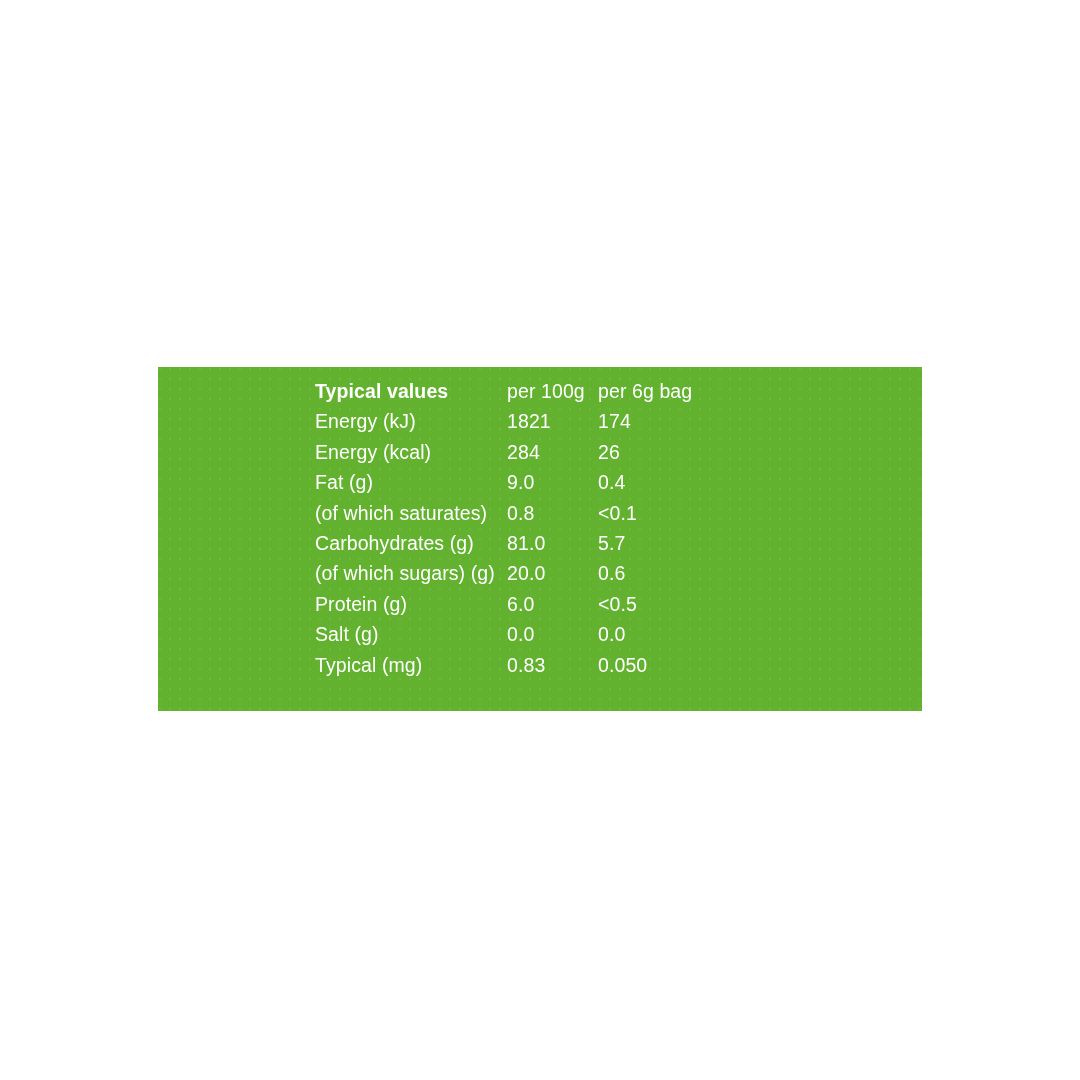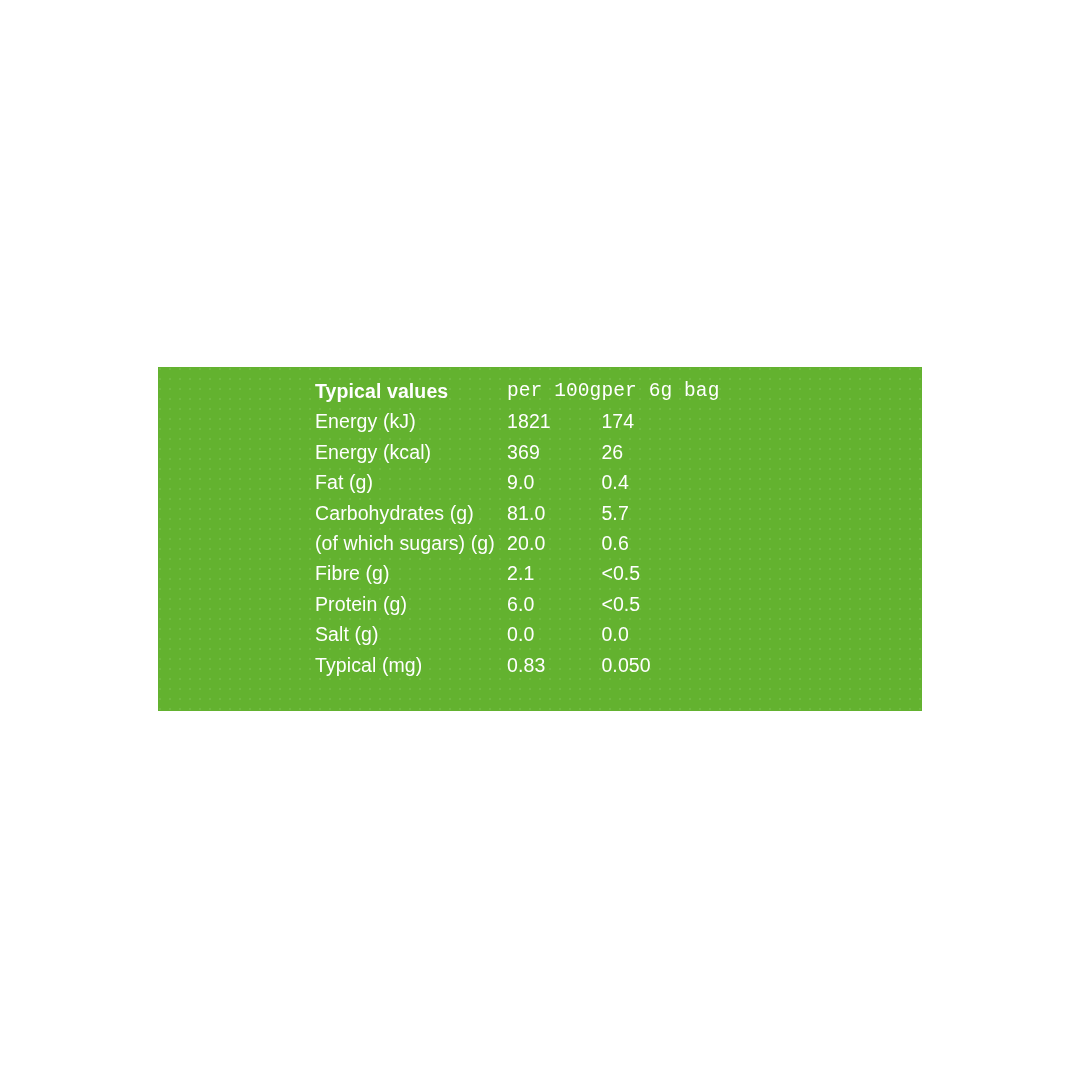--- a/index.html
+++ b/index.html
@@ -62,21 +62,20 @@
   td.col-v1     { width: 91px;  }
   td.col-v2     { width: auto;  }
 
   
   tr.header-row td.col-label {
     font-weight: bold;
   }
   tr.header-row td.col-v1,
   tr.header-row td.col-v2 {
     font-weight: normal;
-    font-family: Liberation Mono, monospace;
   }
 </style>
 </head>
 <body>
 
 <div id="canvas">
 
   <div id="nutrition-panel">
 
     <table id="nutrition-table">
@@ -89,48 +88,48 @@
         </tr>
 
         <tr>
           <td class="col-label">Energy (kJ)</td>
           <td class="col-v1">1821</td>
           <td class="col-v2">174</td>
         </tr>
 
         <tr>
           <td class="col-label">Energy (kcal)</td>
-          <td class="col-v1">369</td>
+          <td class="col-v1">284</td>
           <td class="col-v2">26</td>
         </tr>
 
         <tr>
           <td class="col-label">Fat (g)</td>
           <td class="col-v1">9.0</td>
           <td class="col-v2">0.4</td>
         </tr>
 
+        <tr>
+          <td class="col-label">(of which saturates)</td>
+          <td class="col-v1">0.8</td>
+          <td class="col-v2">&lt;0.1</td>
+        </tr>
 
         <tr>
           <td class="col-label">Carbohydrates (g)</td>
           <td class="col-v1">81.0</td>
           <td class="col-v2">5.7</td>
         </tr>
 
         <tr>
           <td class="col-label">(of which sugars) (g)</td>
           <td class="col-v1">20.0</td>
           <td class="col-v2">0.6</td>
         </tr>
 
-        <tr>
-          <td class="col-label">Fibre (g)</td>
-          <td class="col-v1">2.1</td>
-          <td class="col-v2">&lt;0.5</td>
-        </tr>
 
         <tr>
           <td class="col-label">Protein (g)</td>
           <td class="col-v1">6.0</td>
           <td class="col-v2">&lt;0.5</td>
         </tr>
 
         <tr>
           <td class="col-label">Salt (g)</td>
           <td class="col-v1">0.0</td>

